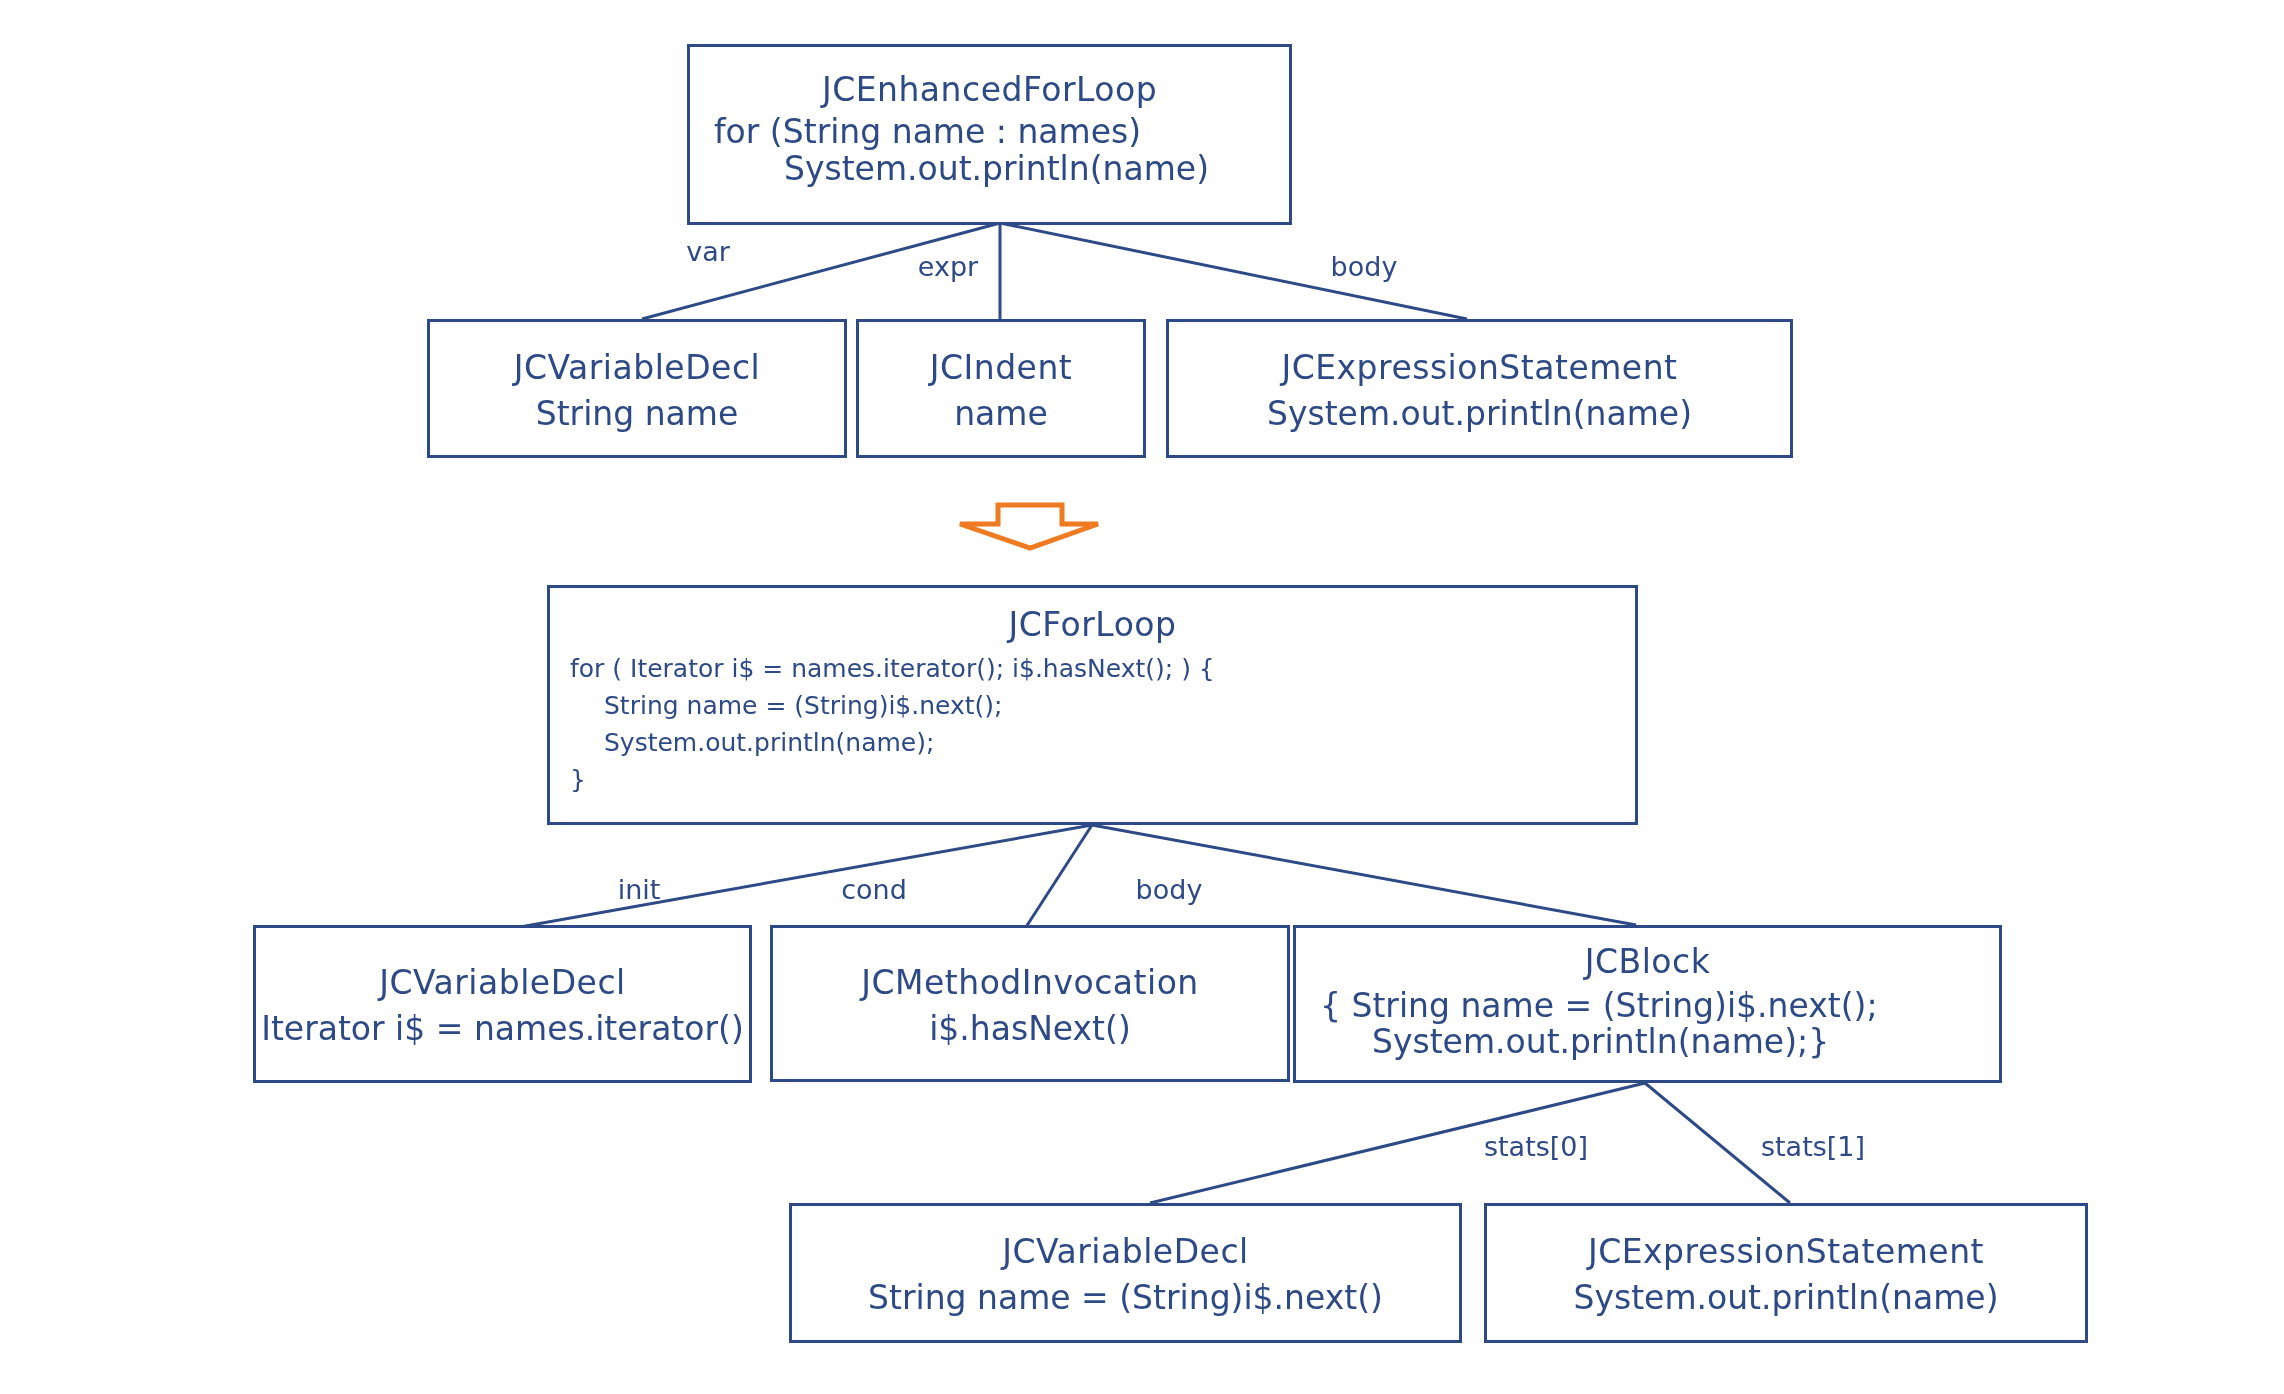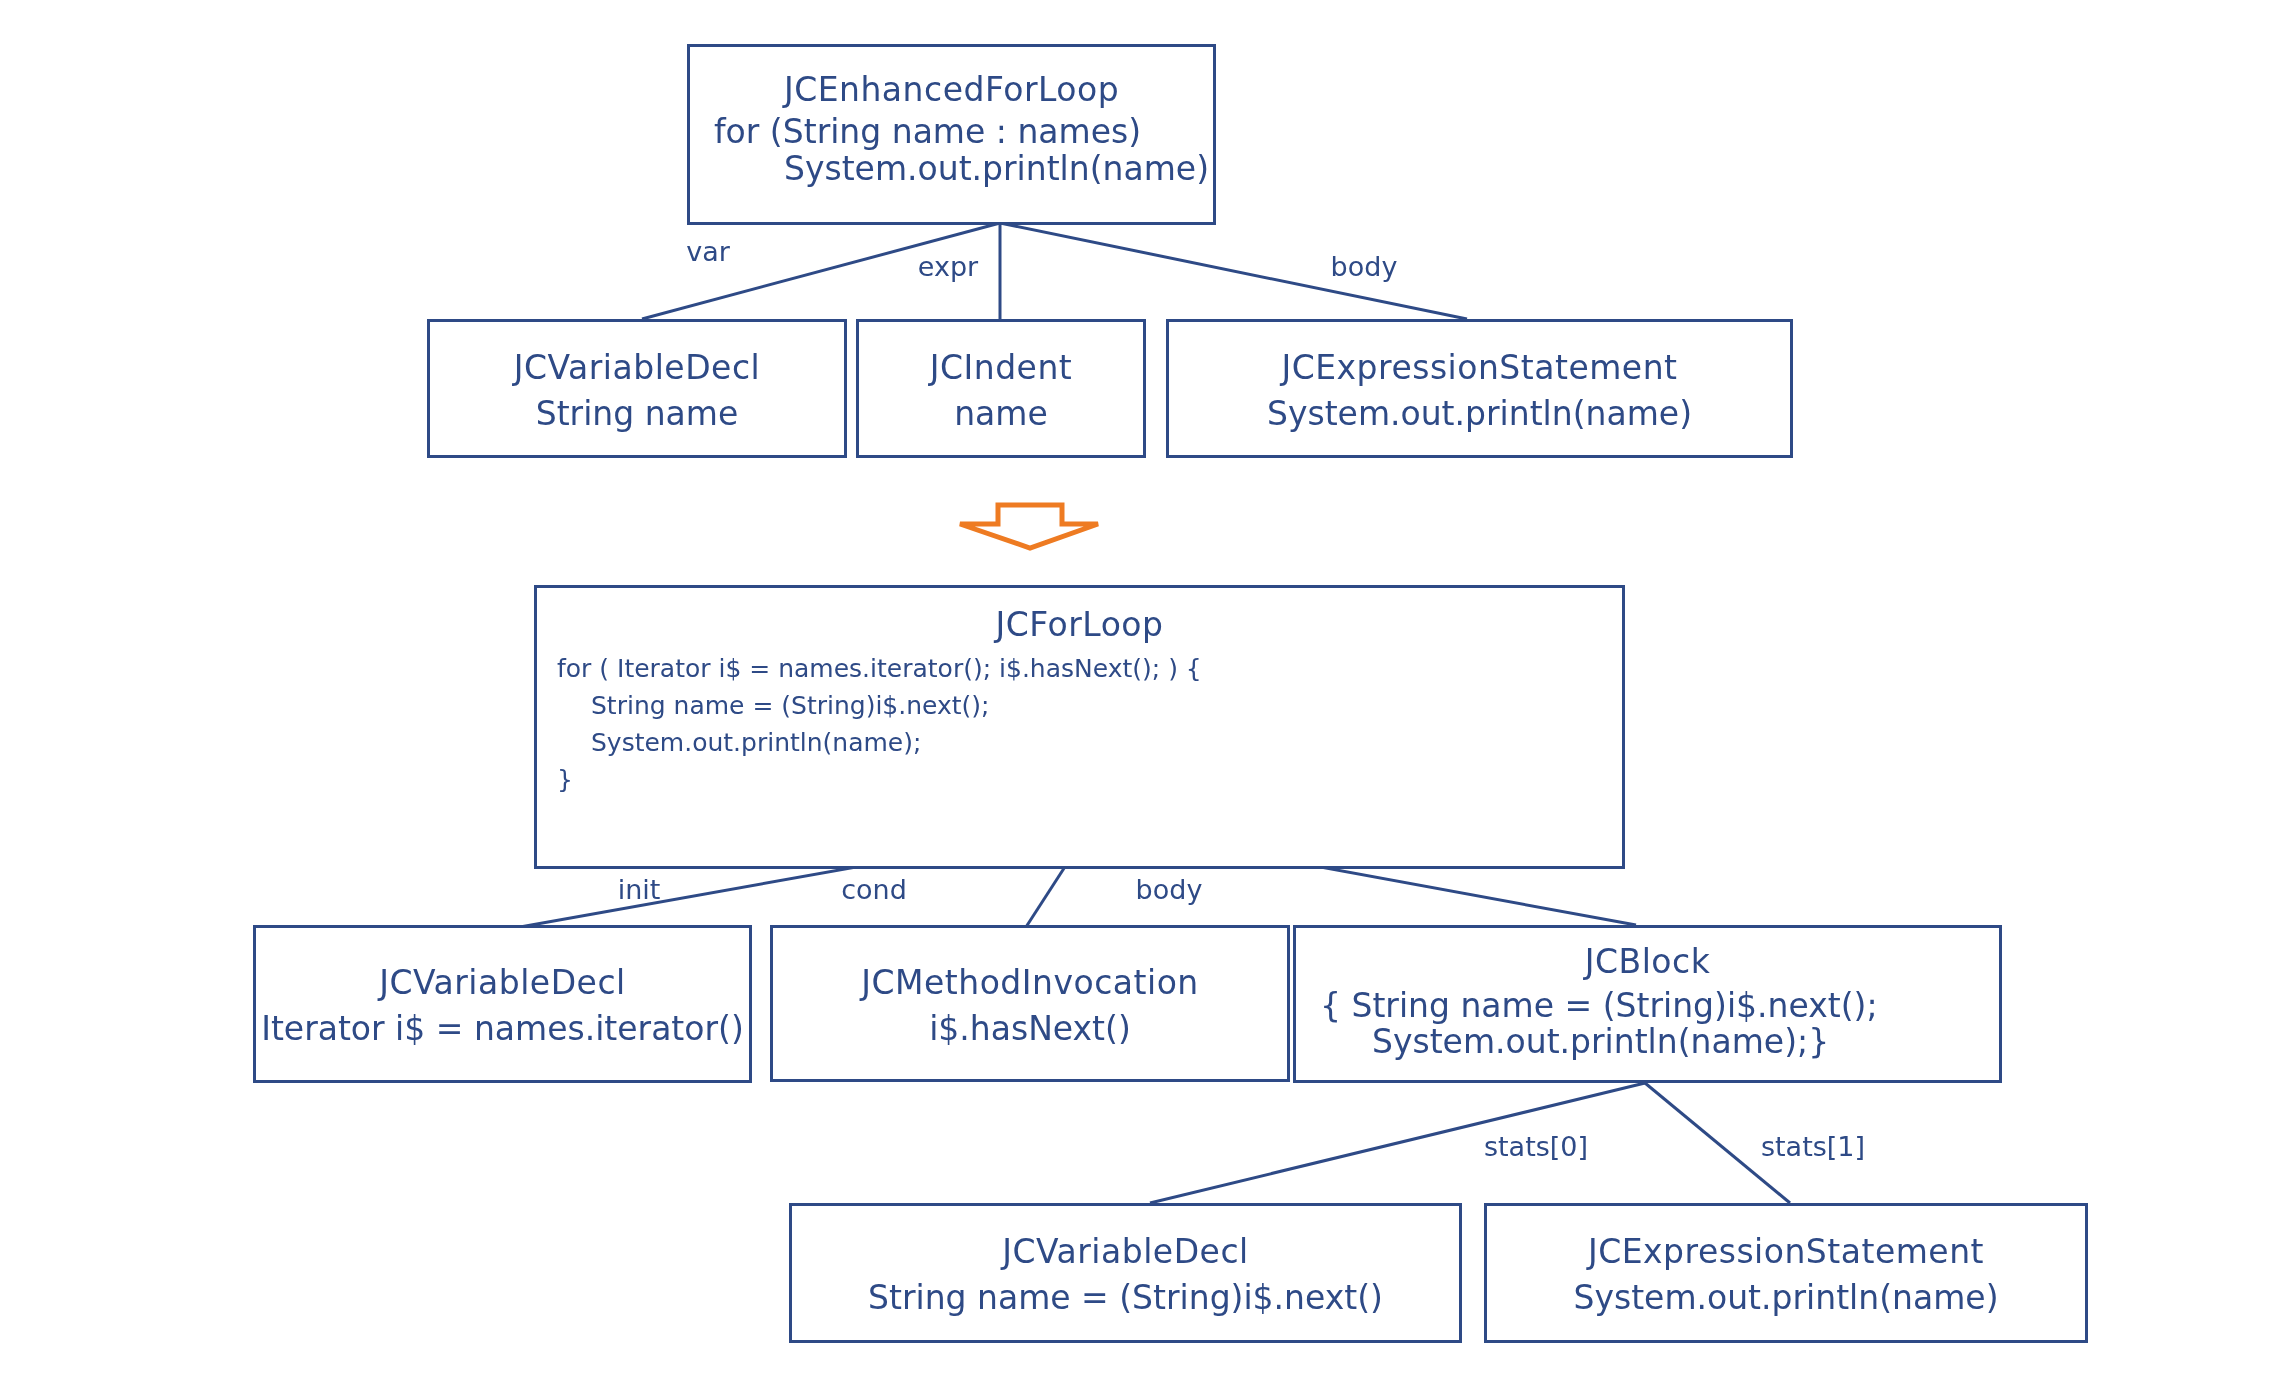--- a/index.html
+++ b/index.html
@@ -92,42 +92,42 @@
     <line x1="1092" y1="825" x2="520" y2="927"></line>
     <line x1="1092" y1="825" x2="1026" y2="927"></line>
     <line x1="1092" y1="825" x2="1636" y2="925"></line>
 
     <line x1="1645" y1="1083" x2="1150" y2="1203"></line>
     <line x1="1645" y1="1083" x2="1790" y2="1203"></line>
 
     <polygon class="transform-arrow" points="998,505 1062,505 1062,524 1098,524 1030,548 960,524 998,524"></polygon>
   </svg>
 
-  <div class="node node-a" style="left:687px; top:44px; width:529px; height:181px;">
+  <div class="node node-a" style="left:687px; top:44px; width:605px; height:181px;">
     <div class="node-title">JCEnhancedForLoop</div>
     <div class="code-line">for (String name : names)</div>
     <div class="code-line indent-1">System.out.println(name)</div>
   </div>
 
   <div class="node centered" style="left:427px; top:319px; width:420px; height:139px;">
     <div class="node-title">JCVariableDecl</div>
     <div class="code-line">String name</div>
   </div>
 
   <div class="node centered" style="left:856px; top:319px; width:290px; height:139px;">
     <div class="node-title">JCIndent</div>
     <div class="code-line">name</div>
   </div>
 
   <div class="node centered" style="left:1166px; top:319px; width:627px; height:139px;">
     <div class="node-title">JCExpressionStatement</div>
     <div class="code-line">System.out.println(name)</div>
   </div>
 
-  <div class="node node-e" style="left:534px; top:585px; width:1091px; height:284px;">
+  <div class="node node-e" style="left:547px; top:585px; width:1091px; height:240px;">
     <div class="node-title">JCForLoop</div>
     <div class="code-line">for ( Iterator i$ = names.iterator(); i$.hasNext(); ) {</div>
     <div class="code-line indent-1">String name = (String)i$.next();</div>
     <div class="code-line indent-1">System.out.println(name);</div>
     <div class="code-line">}</div>
   </div>
 
   <div class="node centered" style="left:253px; top:925px; width:499px; height:158px;">
     <div class="node-title">JCVariableDecl</div>
     <div class="code-line">Iterator i$ = names.iterator()</div>

